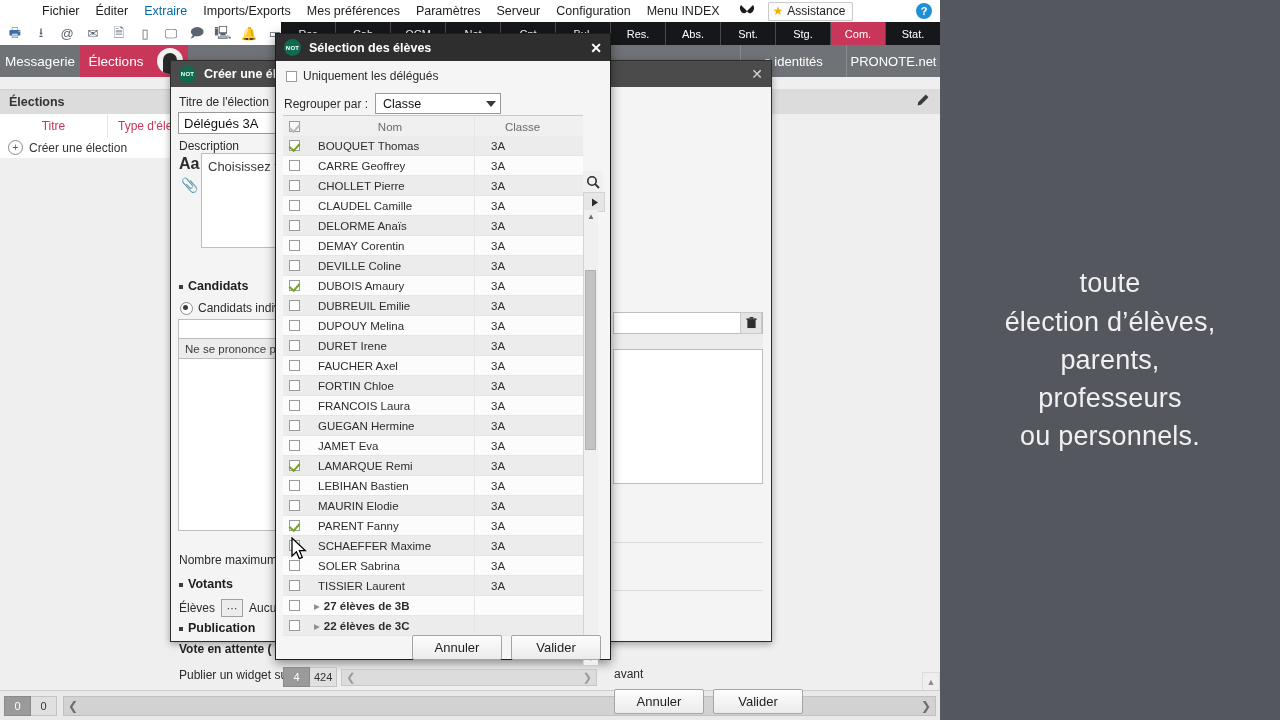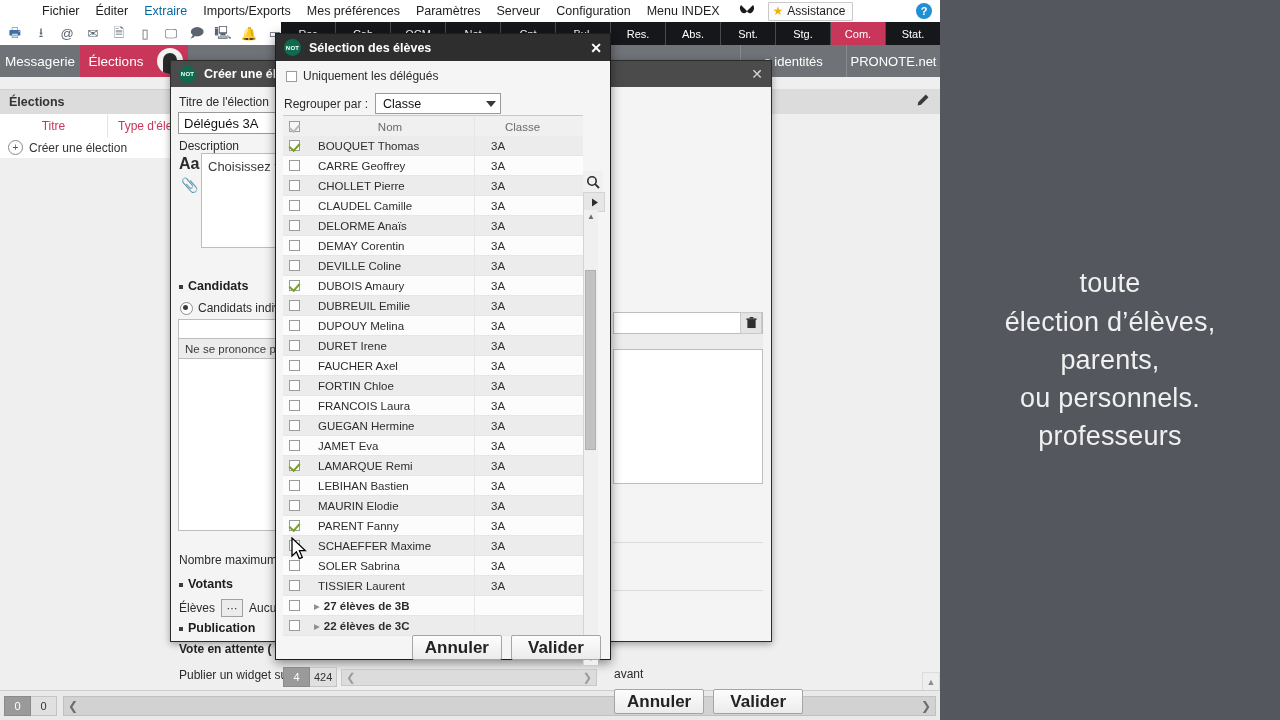--- a/index.html
+++ b/index.html
@@ -92,21 +92,21 @@
   .pr-badge{width:17px;height:17px;border-radius:50%;background:#0f6b4f;color:#fff;font-size:6px;font-weight:bold;
             display:flex;align-items:center;justify-content:center;letter-spacing:.2px;}
   .dlg-body{position:relative;height:554px;background:#f4f4f4;}
   .lbl{font-size:12px;color:#2b2b2b;}
   .inp{border:1px solid #9a9a9a;background:#fff;height:22px;box-sizing:border-box;padding:0 5px;font-size:13px;
        display:flex;align-items:center;color:#111;}
   .boxarea{border:1px solid #bdbdbd;background:#fff;box-sizing:border-box;}
   .sec{font-weight:bold;font-size:12.5px;color:#1d1d1d;}
   .bullet{display:inline-block;width:4px;height:4px;background:#3b3b3b;margin-right:5px;vertical-align:middle;}
   .btn{border:1px solid #a5a5a5;background:linear-gradient(#fdfdfd,#ebebeb);height:23px;min-width:64px;
-       font-size:17px;color:#222;display:flex;align-items:center;justify-content:center;padding:0 12px;border-radius:2px;font-weight:bold;}
+       font-size:13px;color:#222;display:flex;align-items:center;justify-content:center;padding:0 12px;border-radius:2px;}
   .radio{width:11px;height:11px;border-radius:50%;border:1px solid #8e8e8e;background:#fff;position:relative;display:inline-block;}
   .radio.on::after{content:"";position:absolute;left:2px;top:2px;width:5px;height:5px;border-radius:50%;background:#3a3a3a;}
   .cbx{width:11px;height:11px;border:1px solid #9b9b9b;background:#fff;display:inline-block;box-sizing:border-box;position:relative;}
   .cbx.on{background:#fff;}
   .cbx.on::after{content:"";position:absolute;left:1px;top:0px;width:5px;height:8px;border:solid #76a02a;
                  border-width:0 2px 2px 0;transform:rotate(42deg);}
   .cbx.hdr{border-color:#9b9b9b;background:#f7f7f7;}
   .cbx.hdr::after{content:"";position:absolute;left:1px;top:0px;width:5px;height:8px;border:solid #b9b9b9;
                  border-width:0 2px 2px 0;transform:rotate(42deg);}
   .trash{width:20px;height:20px;display:flex;align-items:center;justify-content:center;background:#e4e4e4;border:1px solid #cacaca;}
@@ -566,18 +566,18 @@
     <svg width="18" height="25" viewBox="0 0 18 25">
       <path d="M1 1 L1 19 L5.4 14.8 L8.3 21.6 L11.3 20.3 L8.4 13.7 L14.3 13.6 Z" fill="#fff" stroke="#000" stroke-width="1.3"></path>
     </svg>
   </div>
 
   <div class="promo">
     <div class="txt" id="promo-text">
         <div>toute</div>
         <div>élection d’élèves,</div>
         <div>parents,</div>
+        <div>professeurs</div>
         <div>ou personnels.</div>
-        <div>professeurs</div>
       </div>
   </div>
 
 </div>
 
 </body></html>

